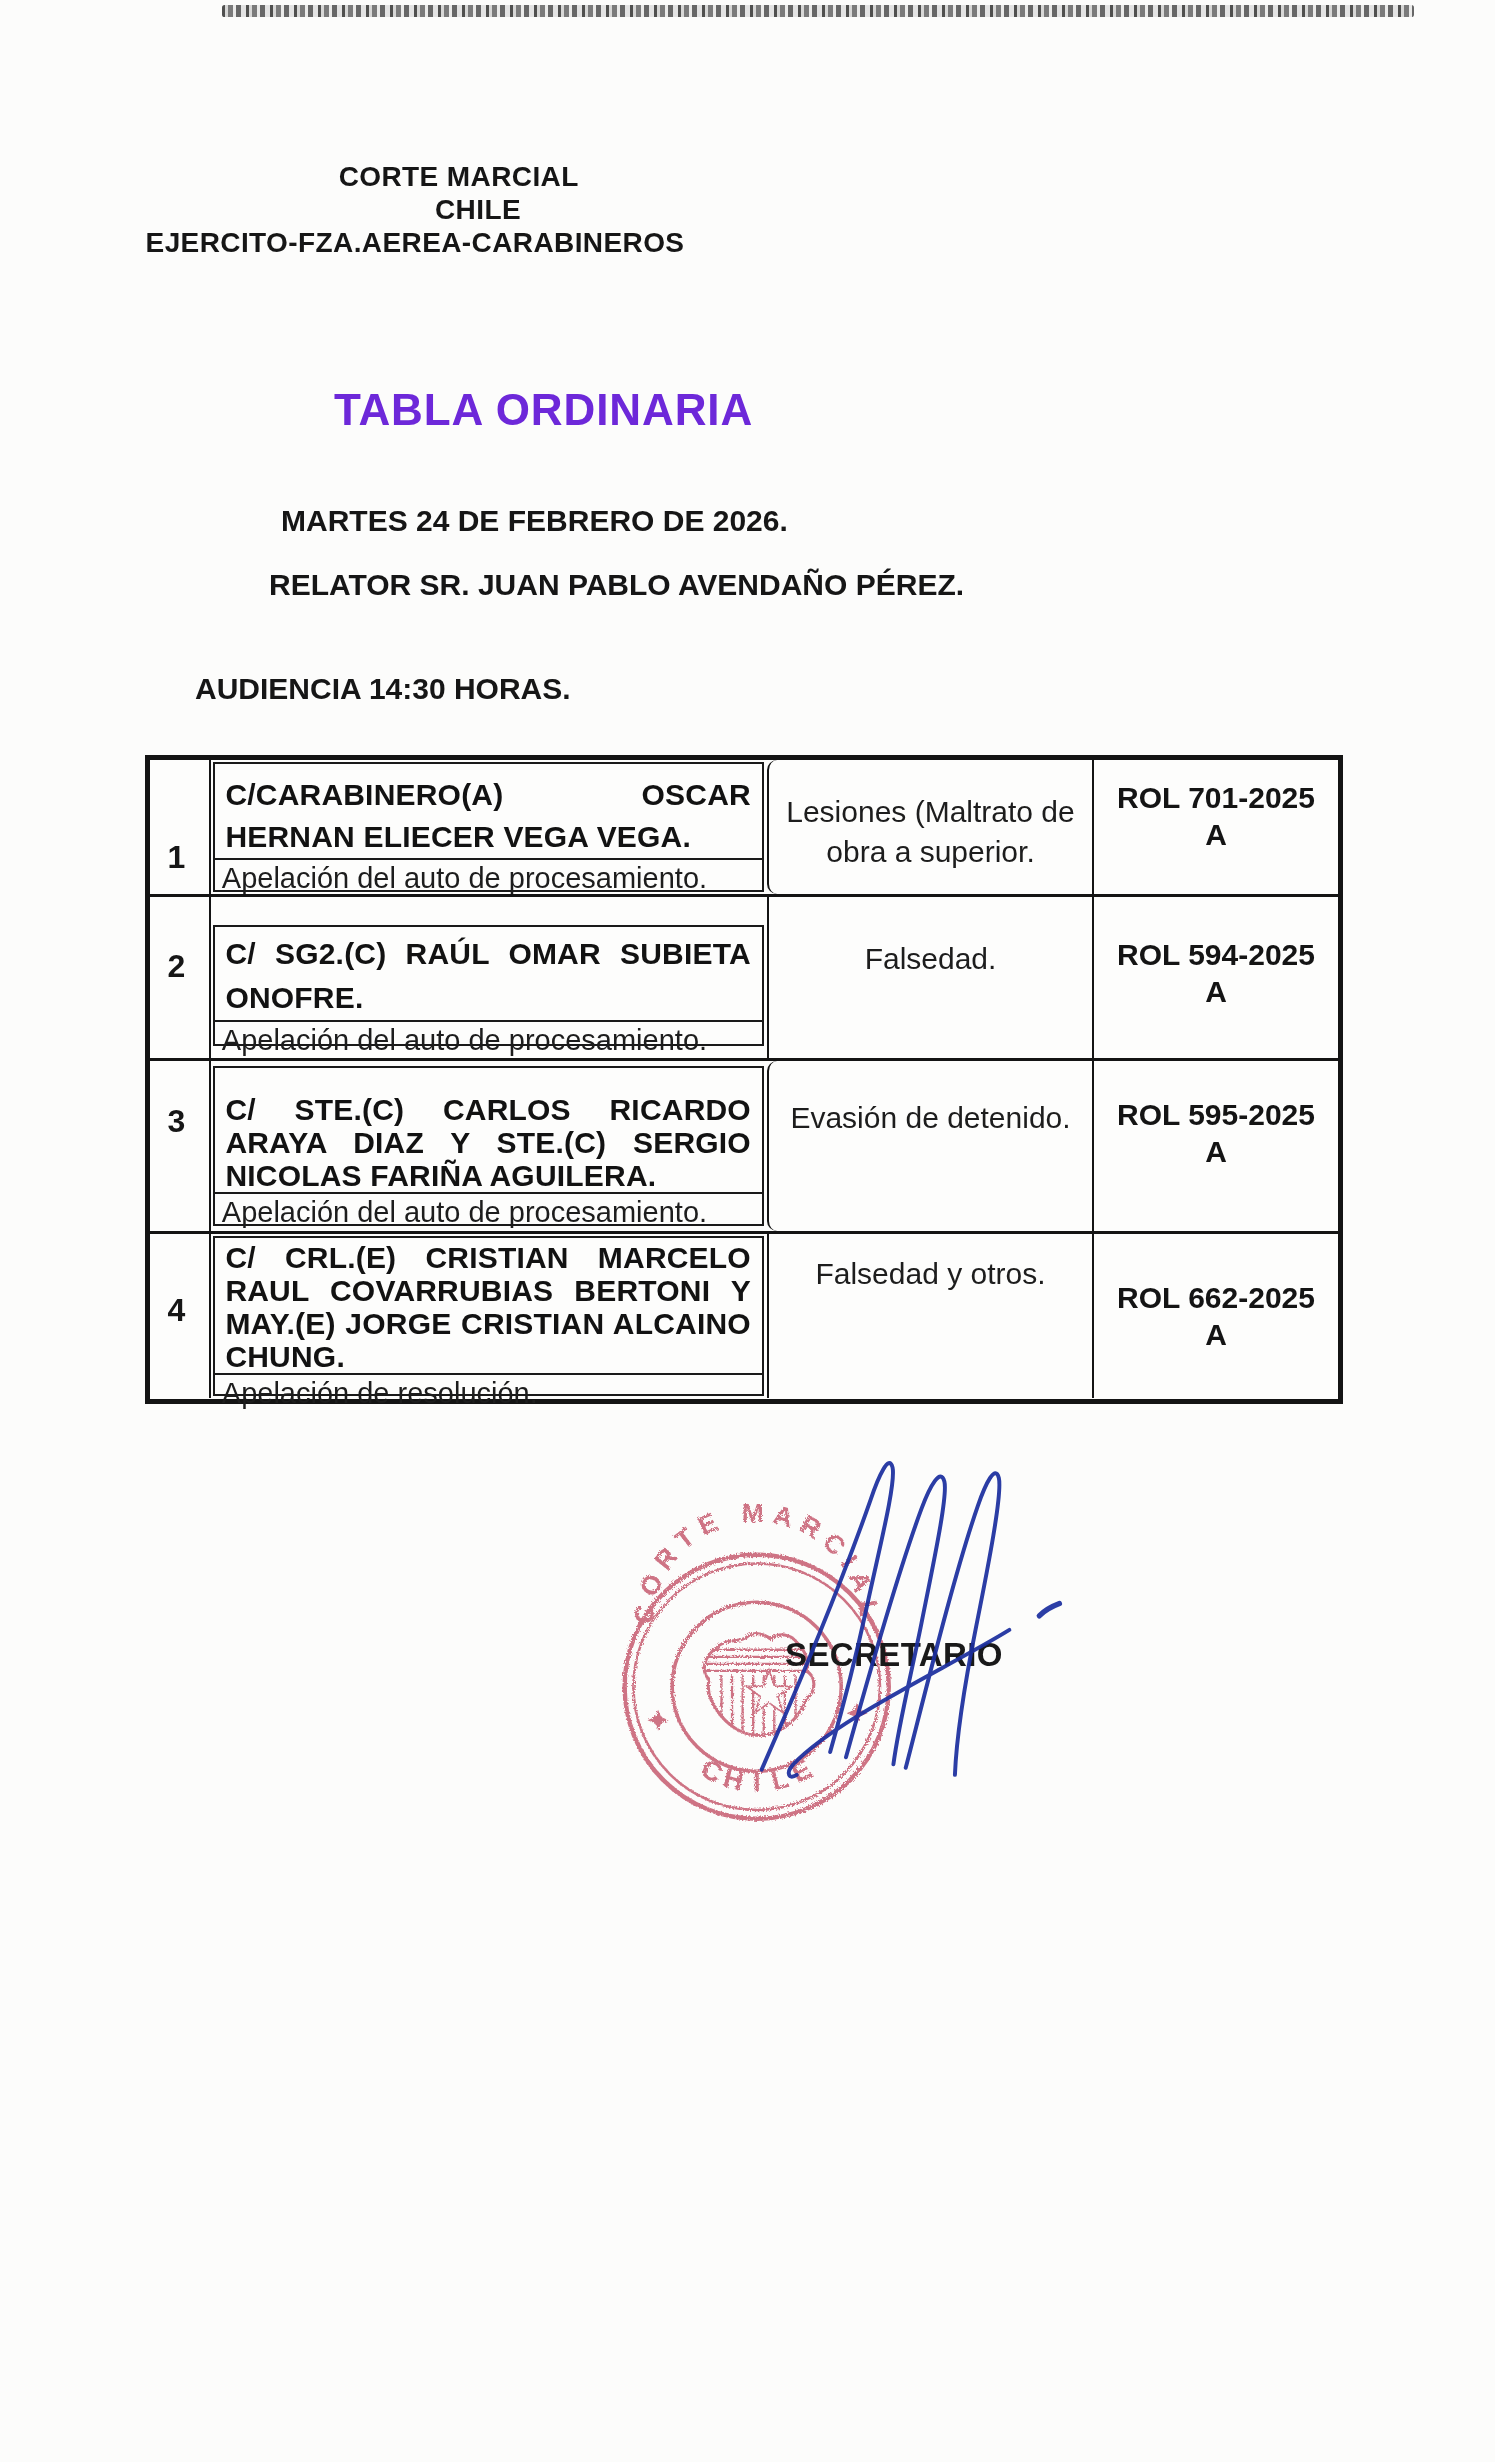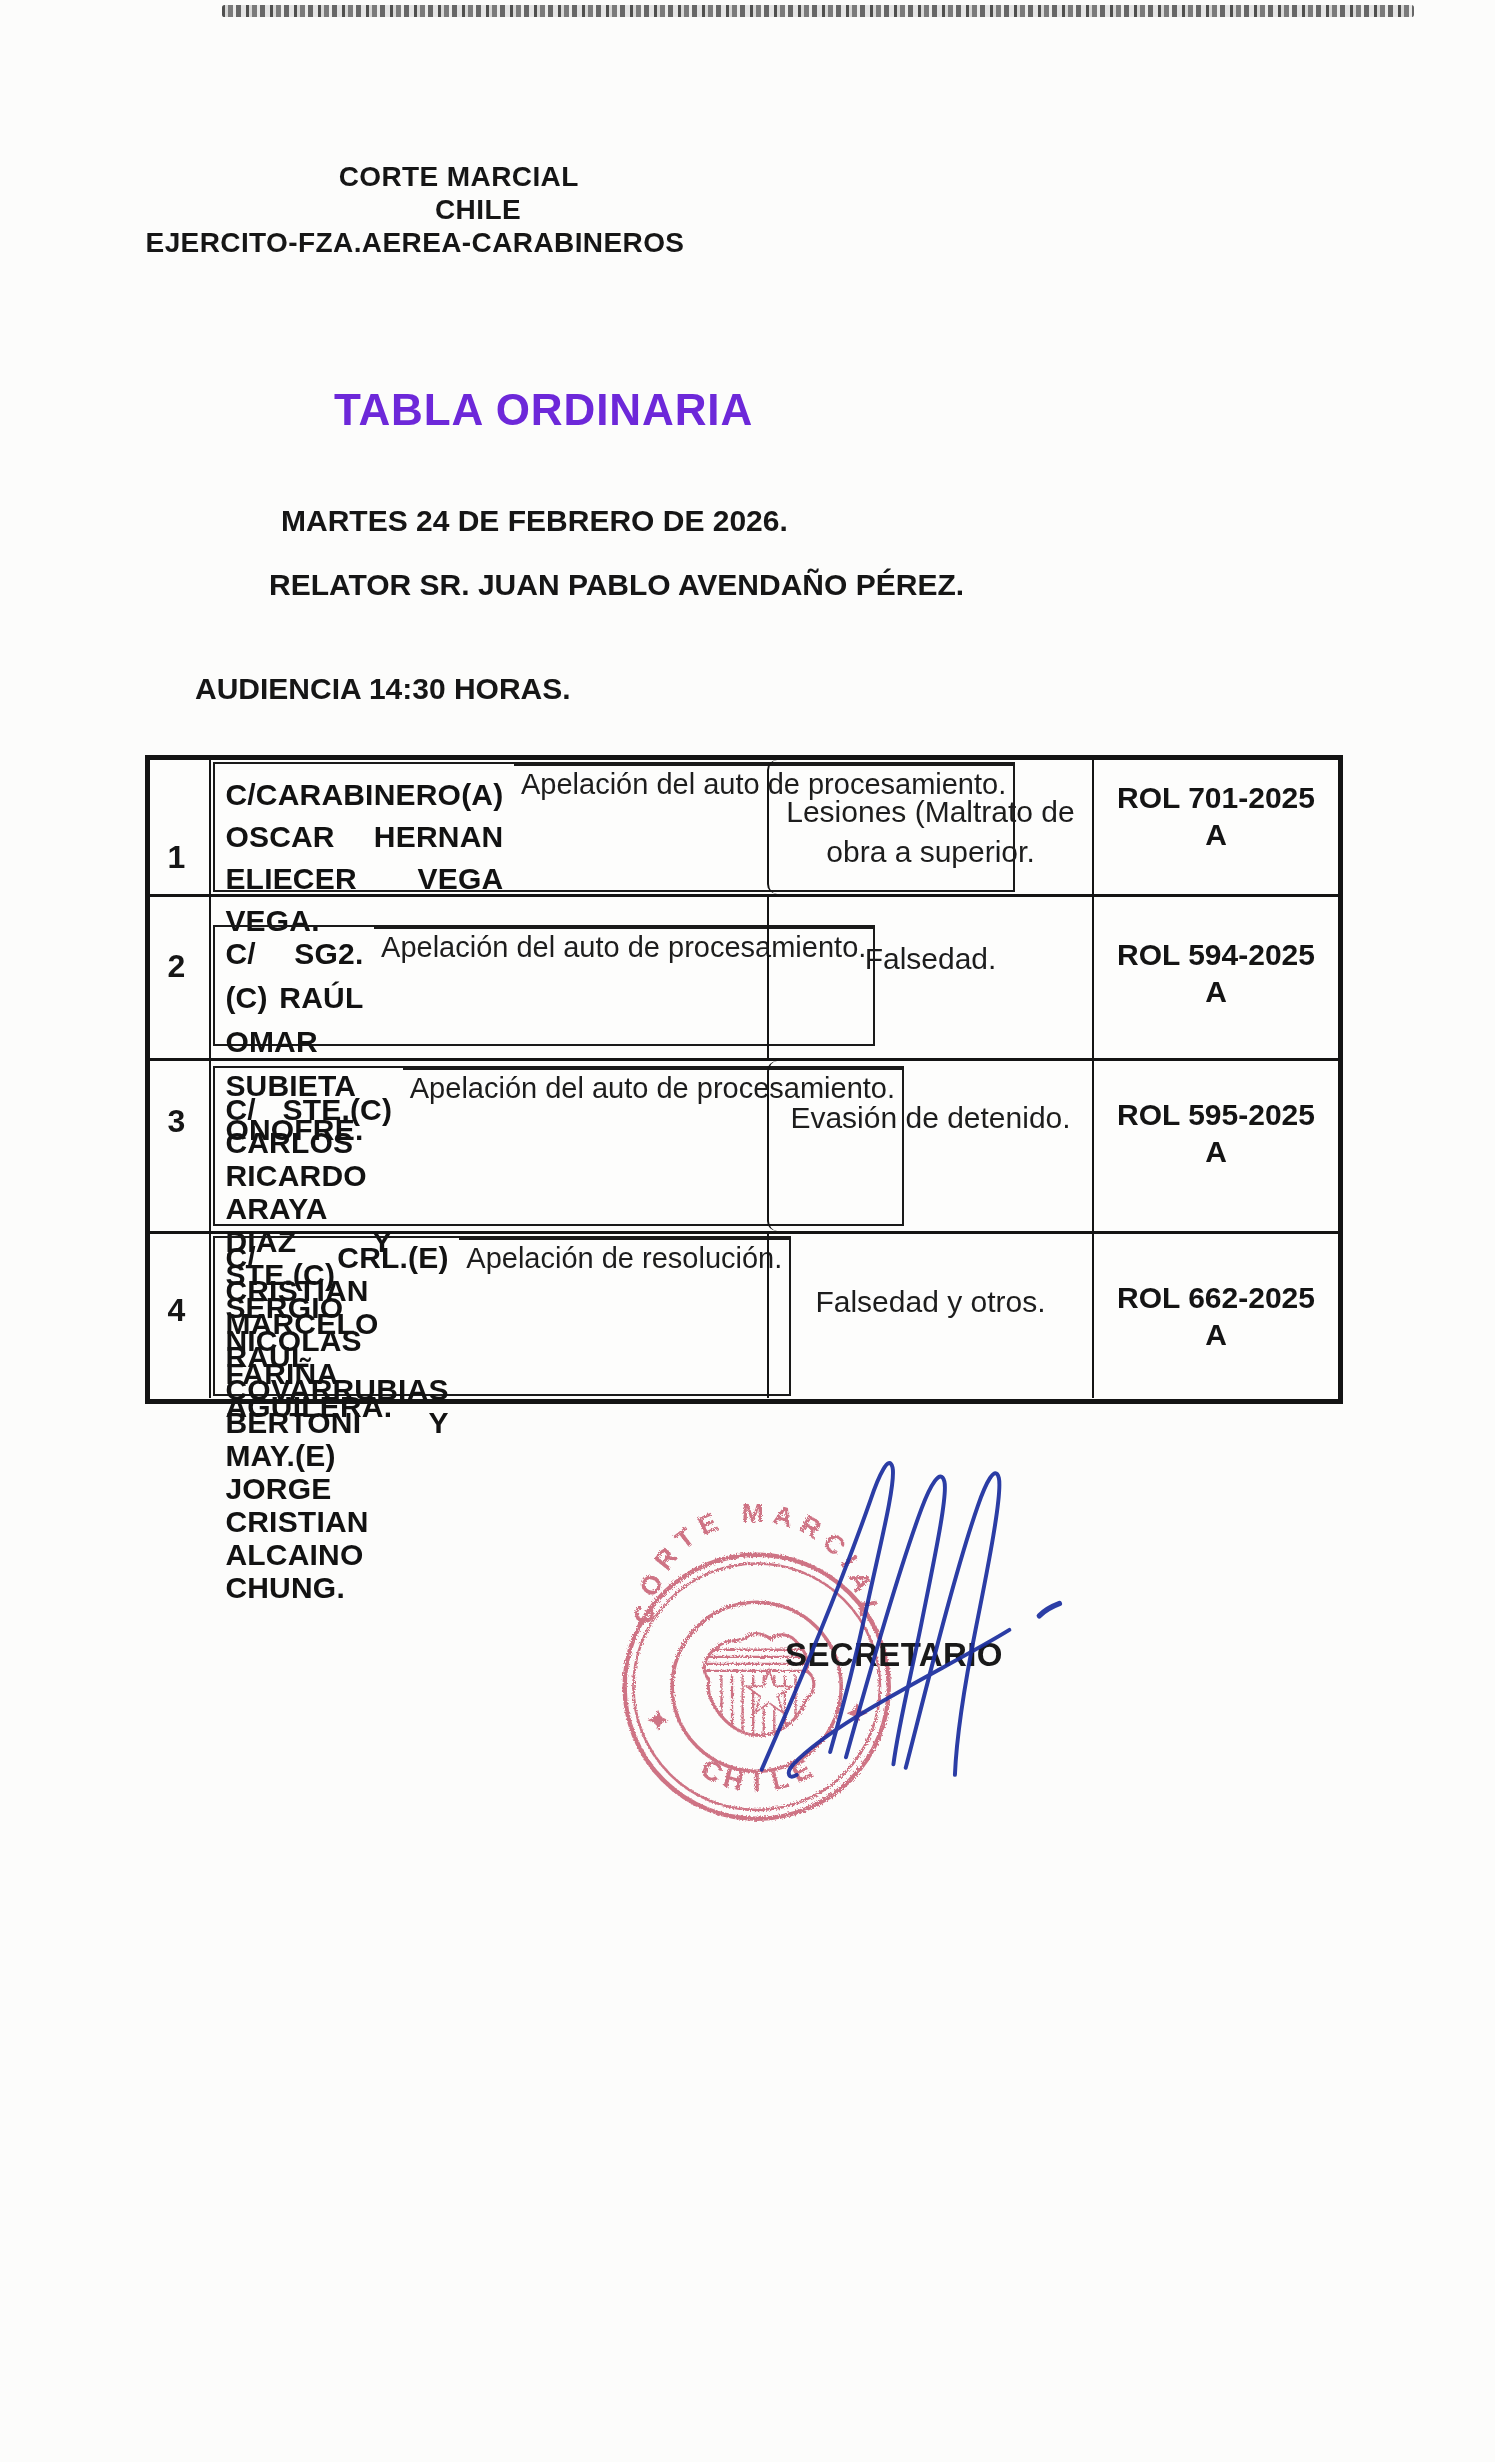--- a/index.html
+++ b/index.html
@@ -43,21 +43,21 @@
   .row:nth-child(1){height:134px;}
   .row:nth-child(2){height:164px;}
   .row:nth-child(3){height:173px;}
   .row:nth-child(4){height:167px;}
   .c-num{width:59px; box-sizing:border-box; font-weight:bold; font-size:32px; padding-left:17.6px; color:#161616;}
   .c-case{width:558px; box-sizing:border-box; border-left:2.6px solid #141414; display:flex;}
   .c-del{width:325px; box-sizing:border-box; border-left:2.6px solid #141414; text-align:center;
          font-size:30px; line-height:40px; color:#1d1d1d; padding:0 12.3px;}
   .c-rol{flex:1; box-sizing:border-box; border-left:2.6px solid #141414; text-align:center;
          font-weight:bold; font-size:30px; line-height:37px; color:#141414;}
-  .box{flex:1; display:flex; flex-direction:row; border:2.6px solid #1a1a1a; margin:1.8px 3.5px 1.8px 1.8px; box-sizing:border-box;}
+  .box{flex:1; display:flex; flex-direction:column; border:2.6px solid #1a1a1a; margin:1.8px 3.5px 1.8px 1.8px; box-sizing:border-box;}
   .case-name{flex:1; font-weight:bold; font-size:30px; padding:8.8px 10.6px 0 10.6px;
              text-align:justify; text-justify:inter-word; color:#121212; letter-spacing:0.2px;}
   .case-motion{border-top:2.6px solid #1a1a1a; font-size:29px; padding:1.8px 7px 5.3px 7px;
                height:36px; box-sizing:border-box; color:#1d1d1d; white-space:nowrap;}
   
   .row:nth-child(1) .case-name{line-height:42px; padding-top:10.6px;}
   .row:nth-child(1) .c-num{padding-top:79px;}
   .row:nth-child(1) .c-del{padding-top:32px;border-radius:10px;}
   .row:nth-child(1) .c-rol{padding-top:19.3px;}
   .row:nth-child(2) .box{margin-top:28px; margin-bottom:12.3px;}
@@ -65,21 +65,21 @@
   .row:nth-child(2) .c-num{padding-top:51px;}
   .row:nth-child(2) .c-del{padding-top:42px;}
   .row:nth-child(2) .c-rol{padding-top:39px;}
   .row:nth-child(3) .box{margin-top:5.3px; margin-bottom:5.3px;}
   .row:nth-child(3) .case-name{line-height:33px; padding-top:25px;}
   .row:nth-child(3) .c-num{padding-top:42px;}
   .row:nth-child(3) .c-del{padding-top:37px;border-radius:10px;}
   .row:nth-child(3) .c-rol{padding-top:35px;}
   .row:nth-child(4) .case-name{line-height:33px; padding-top:3.5px;}
   .row:nth-child(4) .c-num{padding-top:58px;}
-  .row:nth-child(4) .c-del{padding-top:48px;}
+  .row:nth-child(4) .c-del{padding-top:20px;}
   .row:nth-child(4) .c-rol{padding-top:45px;}
 
   .secretario{
     position:absolute; top:1636px; left:785px;
     font-size:33px; font-weight:bold; letter-spacing:0.4px; color:#191919;
   }
   svg{position:absolute; pointer-events:none;}
   svg text{font-family:"Liberation Sans", sans-serif;}
 </style>
 </head>

